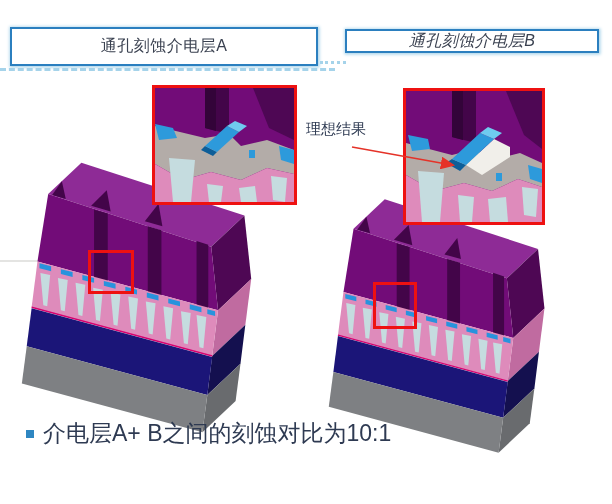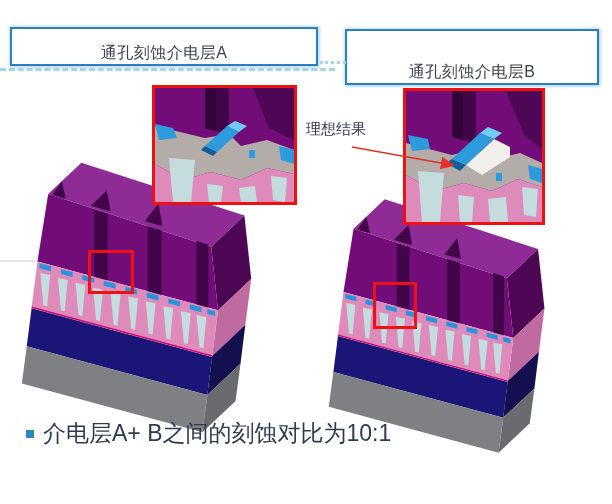--- a/index.html
+++ b/index.html
@@ -8,24 +8,24 @@
     background:#fff;
     font-family:"Liberation Sans","DejaVu Sans",sans-serif;
   }
   .canvas{position:absolute;inset:0;}
 
   
   .hdr{
     position:absolute;box-sizing:border-box;
     border:2px solid var(--accent_blue);
     box-shadow:0 0 3px 1.5px var(--glow_blue);
-    background:#fff;display:flex;align-items:flex-end;justify-content:center;
+    background:#fff;display:flex;align-items:center;justify-content:center;
   }
   .hdr-a{left:10px;top:27px;width:308px;height:39px;}
-  .hdr-b{left:345px;top:29px;width:254px;height:56px;}
+  .hdr-b{left:345px;top:29px;width:254px;height:24px;font-style:italic;}
   .hdr span{font-size:16px;color:var(--text_dark);letter-spacing:.5px;}
 
   .dash-under{
     position:absolute;left:0;top:68px;width:335px;height:0;
     border-top:3px dashed var(--dashed_line_blue);
   }
   .dots{
     position:absolute;left:320px;top:61px;width:26px;height:0;
     border-top:3px dotted var(--dashed_line_blue);
   }

